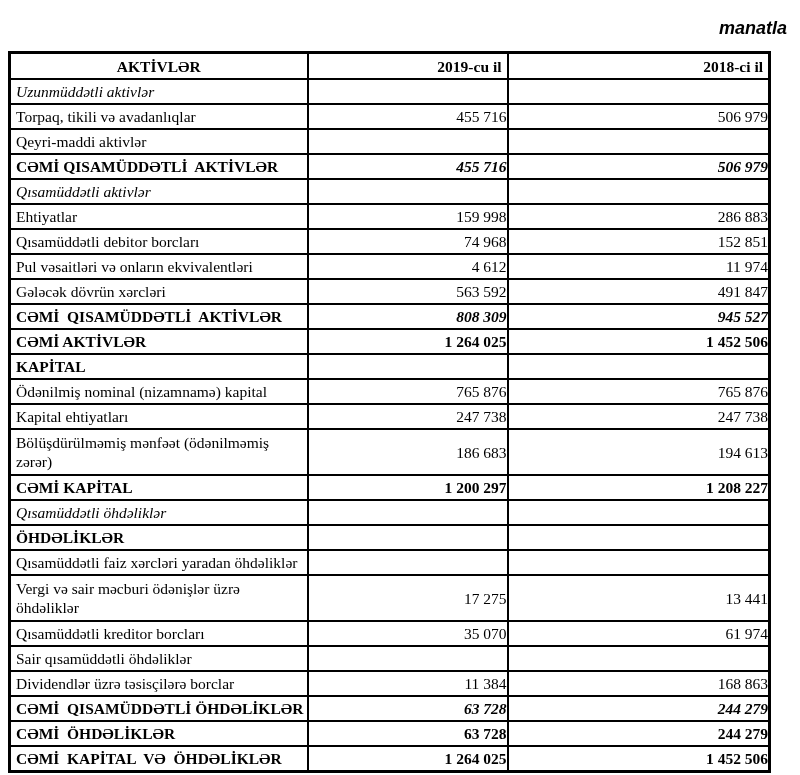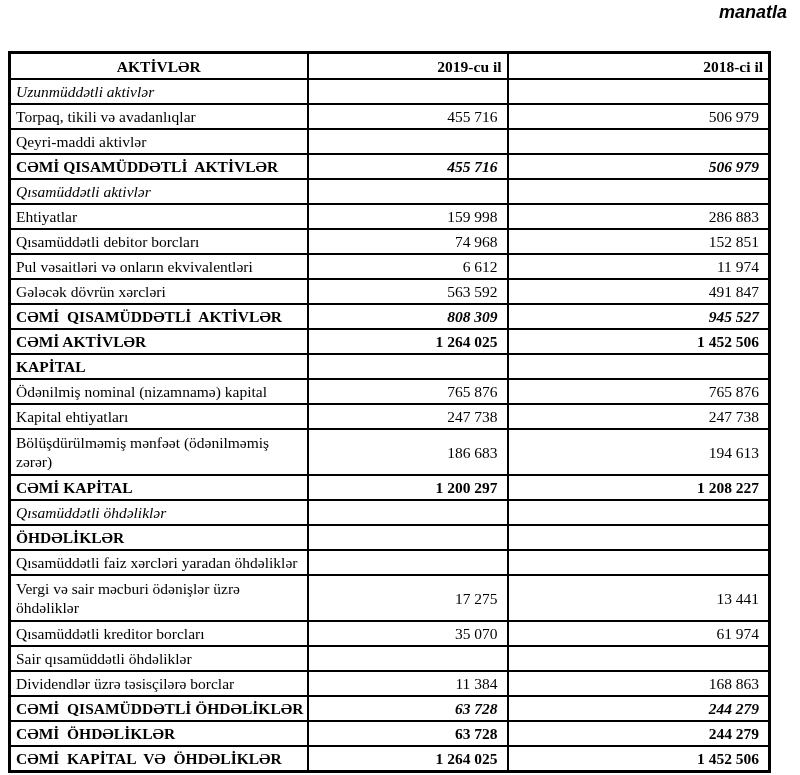--- a/index.html
+++ b/index.html
@@ -1,21 +1,21 @@
 <!DOCTYPE html>
 <html><head>
 <meta charset="utf-8">
 <style>
   html,body{margin:0;padding:0;}
   body{
     width:800px;height:775px;background:#ffffff;color:#000;
     font-family:"Liberation Serif", serif;position:relative;overflow:hidden;
   }
   .unit-label{
-    position:absolute;top:2px;right:13px;
+    position:absolute;top:18px;right:13px;
     font-family:"Liberation Sans", sans-serif;
     font-weight:bold;font-style:italic;font-size:18px;
   }
   table.sheet{
     position:absolute;left:8px;top:51px;width:760px;
     border-collapse:collapse;table-layout:fixed;
     border:3px solid #000;
   }
   .sheet th,.sheet td{
     border:2px solid #000;
@@ -25,21 +25,21 @@
     overflow:hidden;
   }
   .sheet col.c1{width:298px;}
   .sheet col.c2{width:200px;}
   .sheet col.c3{width:262px;}
   .sheet th{font-weight:bold;text-align:right;height:22px;white-space:pre;}
   .sheet th.center{text-align:center;}
   td.label{white-space:pre;height:21px;}
   tr.tall td.label{white-space:pre-wrap;height:42px;}
   tr.tall td{height:42px;}
-  td.val{text-align:right;padding-right:9px;white-space:pre;}
+  td.val{text-align:right;padding-right:0;white-space:pre;}
   .italic{font-style:italic;}
   .bold{font-weight:bold;}
   .bold-italic{font-weight:bold;font-style:italic;}
   .indent{padding-left:46px;}
 </style>
 </head>
 <body>
 
 <div class="unit-label">manatla</div>
 
@@ -87,21 +87,21 @@
         <td class="val">159 998</td>
         <td class="val">286 883</td>
       </tr>
       <tr>
         <td class="label">Qısamüddətli debitor borcları</td>
         <td class="val">74 968</td>
         <td class="val">152 851</td>
       </tr>
       <tr>
         <td class="label">Pul vəsaitləri və onların ekvivalentləri</td>
-        <td class="val">6 612</td>
+        <td class="val">4 612</td>
         <td class="val">11 974</td>
       </tr>
       <tr>
         <td class="label">Gələcək dövrün xərcləri</td>
         <td class="val">563 592</td>
         <td class="val">491 847</td>
       </tr>
       <tr>
         <td class="label bold">CƏMİ  QISAMÜDDƏTLİ  AKTİVLƏR</td>
         <td class="val bold-italic">808 309</td>

